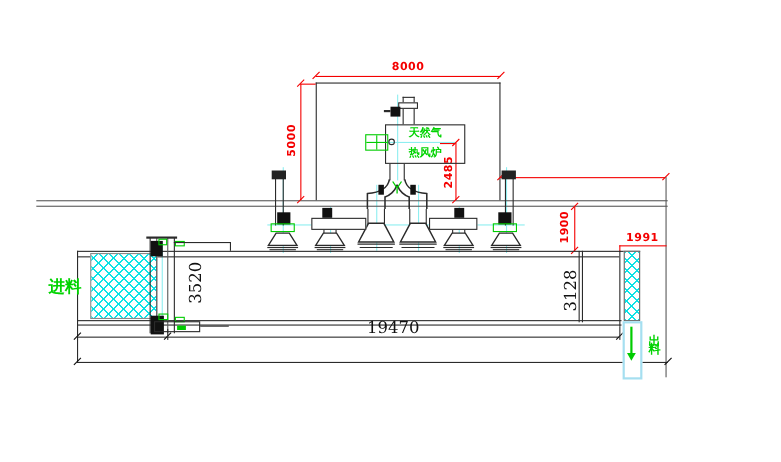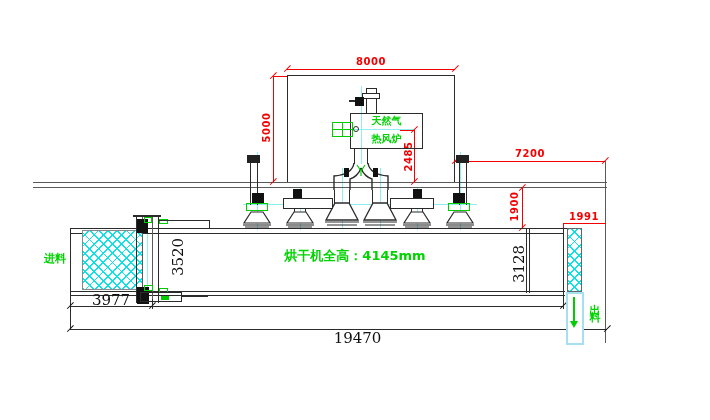--- a/index.html
+++ b/index.html
@@ -54,21 +54,20 @@
 
   <div class="vl redline" style="left:273px;top:76px;height:106px;"></div>
   <div class="hl redline" style="left:273px;top:76px;width:14px;"></div>
   <div class="tick r" style="left:269px;top:75px;"></div>
   <div class="tick r" style="left:269px;top:181px;"></div>
   <div class="txt red-dim rot" style="left:236px;top:122px;width:60px;">5000</div>
 
   <div class="hl redline" style="left:455px;top:161px;width:150px;"></div>
   <div class="tick r" style="left:451px;top:160px;"></div>
   <div class="tick r" style="left:601px;top:160px;"></div>
-  <div class="txt red-dim" style="left:455px;top:148px;width:150px;">7200</div>
   <div class="vl gray" style="left:605px;top:161px;height:182px;"></div>
 
   <div class="vl redline" style="left:414px;top:130px;height:52px;"></div>
   <div class="hl redline" style="left:400px;top:130px;width:14px;"></div>
   <div class="tick r" style="left:410px;top:129px;"></div>
   <div class="tick r" style="left:410px;top:181px;"></div>
   <div class="txt red-dim rot" style="left:378px;top:151px;width:60px;">2485</div>
 
   <div class="vl redline" style="left:522px;top:188px;height:40px;"></div>
   <div class="tick r" style="left:518px;top:187px;"></div>
@@ -159,21 +158,20 @@
   <div class="hl" style="left:70px;top:228px;width:512px;"></div>
   <div class="hl" style="left:70px;top:233px;width:493px;"></div>
   <div class="vl" style="left:70px;top:228px;height:101px;"></div>
   <div class="vl" style="left:563px;top:228px;height:69px;"></div>
   <div class="hl" style="left:70px;top:291px;width:495px;"></div>
   <div class="hl" style="left:70px;top:295px;width:495px;"></div>
   <div class="hl" style="left:70px;top:306px;width:493px;"></div>
   <div class="vl" style="left:526px;top:228px;height:65px;"></div>
   <div class="vl" style="left:529px;top:228px;height:65px;"></div>
 
-  <div class="txt grn-txt" style="left:255px;top:247px;width:200px;font-size:13px;text-align:center;">烘干机全高：4145mm</div>
 
   <div class="txt blk-dim rot" style="left:489px;top:255px;width:60px;">3128</div>
   <div class="txt blk-dim rot" style="left:148px;top:248px;width:60px;">3520</div>
 
   <div class="box hatch" style="left:82px;top:230px;width:61px;height:60px;border:1px solid #8a8a8a;"></div>
 
   <div class="box hatch" style="left:567px;top:228px;width:15px;height:64px;border:1px solid #666;"></div>
 
   <div class="vl" style="left:136px;top:216px;height:87px;"></div>
   <div class="vl gray" style="left:142px;top:216px;height:87px;"></div>
@@ -190,24 +188,23 @@
   <div class="vl" style="left:209px;top:220px;height:8px;"></div>
   <div class="box" style="left:140px;top:292px;width:42px;height:10px;border:1.4px solid #2b2b2b;"></div>
   <div class="box grnline" style="left:161px;top:296px;width:8px;height:4px;"></div>
   <div class="hl" style="left:182px;top:296px;width:26px;"></div>
 
   <div class="box" style="left:566px;top:292px;width:18px;height:53px;border:2px solid #a5dff0;background:#fff;z-index:4;"></div>
   <div class="vl grnline" style="left:573px;top:297px;height:25px;width:2px;z-index:5;"></div>
   <div class="box" style="left:570px;top:321px;width:0;height:0;border-left:4px solid transparent;border-right:4px solid transparent;border-top:7px solid #00cc00;z-index:5;"></div>
   <div class="txt grn-txt" style="left:586px;top:295px;font-size:11px;writing-mode:vertical-rl;text-orientation:upright;letter-spacing:7px;z-index:5;">出料</div>
 
-  <div class="txt grn-txt" style="left:44px;top:251px;font-size:11px;">进料</div>
-
-  <div class="txt blk-dim" style="left:68px;top:291px;width:86px;">3977</div>
-  <div class="txt blk-dim" style="left:150px;top:289px;width:415px;margin-top:40px;">19470</div>
+  <div class="txt grn-txt" style="left:44px;top:251px;font-size:15px;">进料</div>
+
+  <div class="txt blk-dim" style="left:150px;top:289px;width:415px;">19470</div>
   <div class="tick b" style="left:66px;top:305px;"></div>
   <div class="tick b" style="left:148px;top:305px;"></div>
   <div class="tick b" style="left:559px;top:305px;"></div>
   <div class="vl" style="left:152px;top:299px;height:10px;"></div>
   <div class="vl" style="left:563px;top:297px;height:12px;"></div>
 
   <div class="hl" style="left:70px;top:329px;width:537px;"></div>
   <div class="tick b" style="left:66px;top:328px;"></div>
   <div class="tick b" style="left:603px;top:328px;"></div>
 

